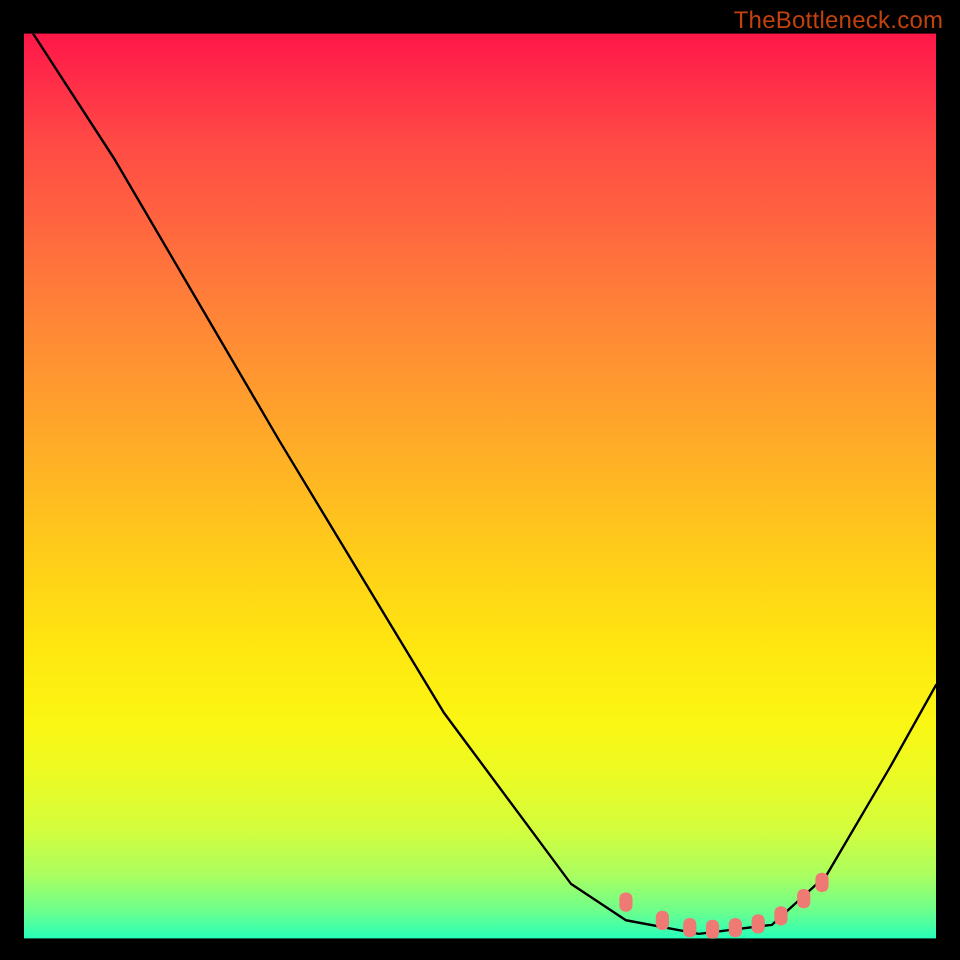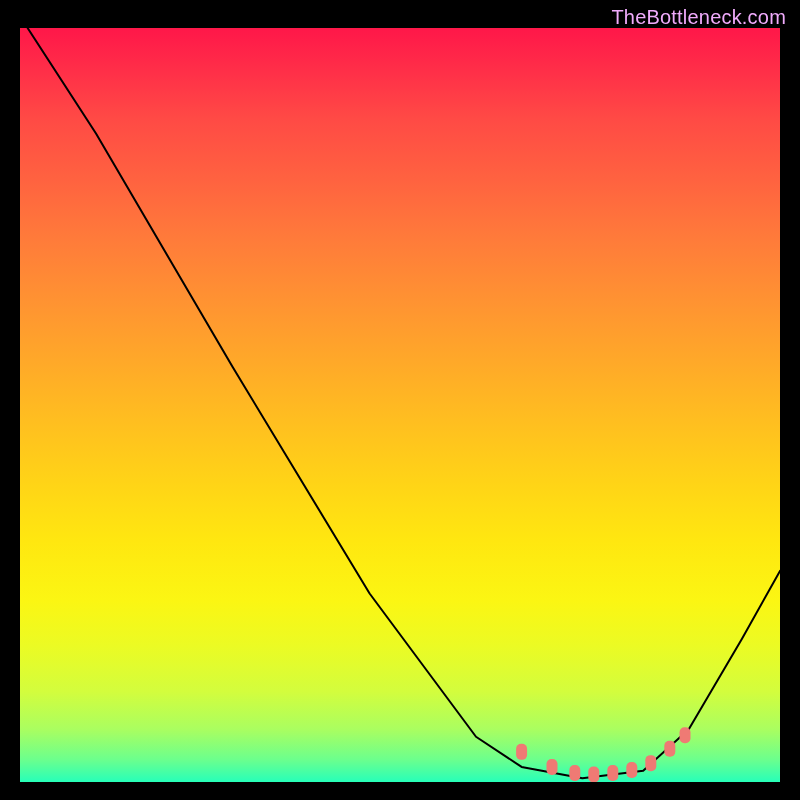--- a/index.html
+++ b/index.html
@@ -2,21 +2,21 @@
 <html><head>
 <meta charset="utf-8">
 <style>
   * { margin: 0; padding: 0; box-sizing: border-box; }
   html, body { width: 800px; height: 800px; overflow: hidden; background: #000; font-family: Arial, sans-serif; }
   .container { position: relative; width: 800px; height: 800px; background: #000; }
   .watermark {
     position: absolute;
     top: 6px;
     right: 14px;
-    color: #f0abfc;
+    color: #c2410c;
     font-size: 20px;
     font-weight: 500;
     z-index: 10;
     letter-spacing: 0.2px;
   }
   .plot-area {
     position: absolute;
     left: 20px;
     top: 28px;
     width: 760px;

